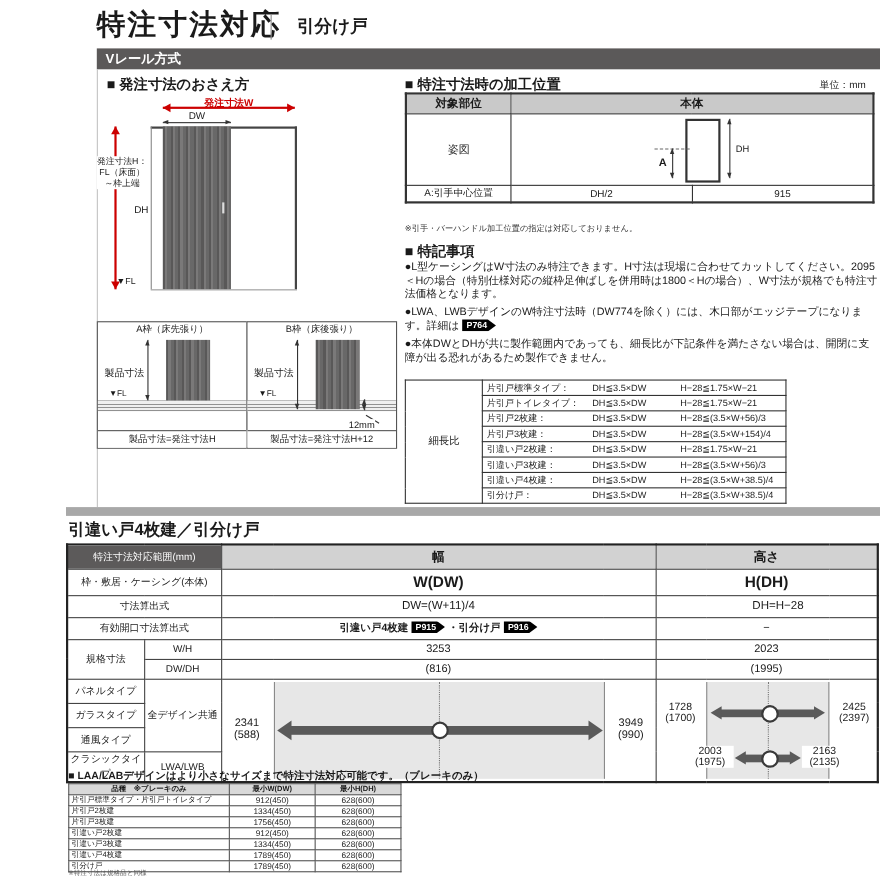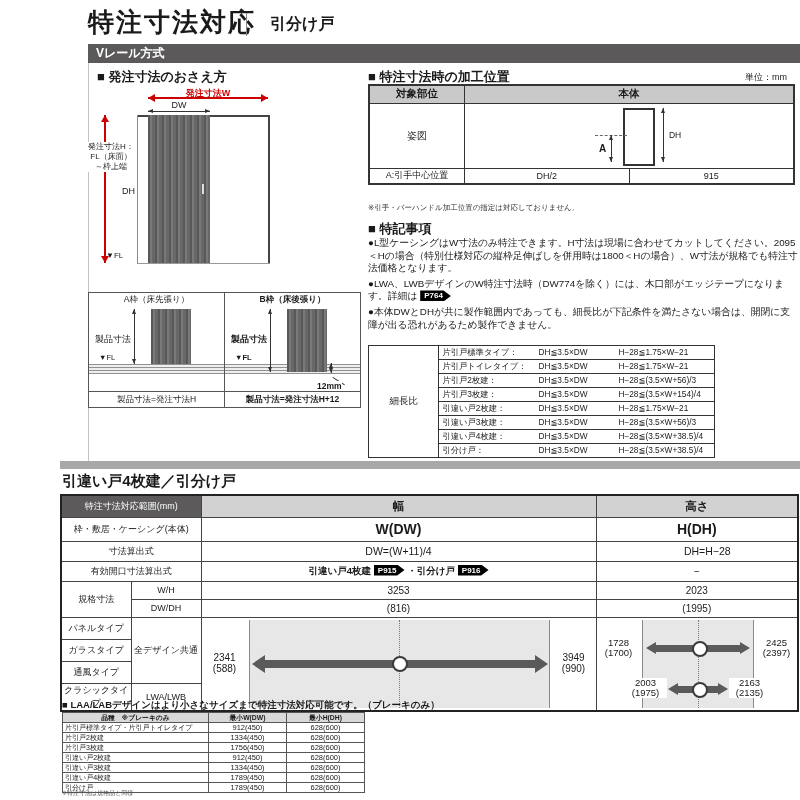--- a/index.html
+++ b/index.html
@@ -104,21 +104,21 @@
   <div class="abs" style="left:88px;top:292px;width:274px;height:116px;">
     <div class="fbox" style="left:0;padding-left:36px;">
       <div class="ftitle">A枠（床先張り）</div>
       <div class="abs hatch" style="left:0;top:71px;width:135px;height:10px;"></div>
       <div class="abs wood" style="left:62px;top:16px;width:40px;height:55px;z-index:1;"></div>
       <div class="va-thin" style="left:45px;top:16px;height:55px;"></div>
       <div class="abs wlab" style="left:6px;top:40px;font-size:9px;">製品寸法</div>
       <div class="abs" style="left:10px;top:60px;font-size:7.5px;">▼FL</div>
       <div class="fcap">製品寸法=発注寸法H</div>
     </div>
-    <div class="fbox" style="left:136px;font-weight:bold;">
+    <div class="fbox" style="left:136px;">
       <div class="ftitle">B枠（床後張り）</div>
       <div class="abs hatch" style="left:0;top:71px;width:135px;height:10px;"></div>
       <div class="abs wood" style="left:62px;top:16px;width:40px;height:63px;z-index:1;"></div>
       <div class="va-thin" style="left:45px;top:16px;height:63px;"></div>
       <div class="abs wlab" style="left:6px;top:40px;font-size:9px;">製品寸法</div>
       <div class="abs" style="left:10px;top:60px;font-size:7.5px;">▼FL</div>
       <div class="va-thin" style="left:106px;top:70px;height:10px;z-index:2;"></div>
       <div class="abs" style="left:108px;top:84px;width:14px;height:1px;background:#333;transform:rotate(32deg);transform-origin:left top;z-index:2;"></div>
       <div class="abs wlab" style="left:92px;top:88px;font-size:8.5px;z-index:3;">12mm</div>
       <div class="fcap">製品寸法=発注寸法H+12</div>

